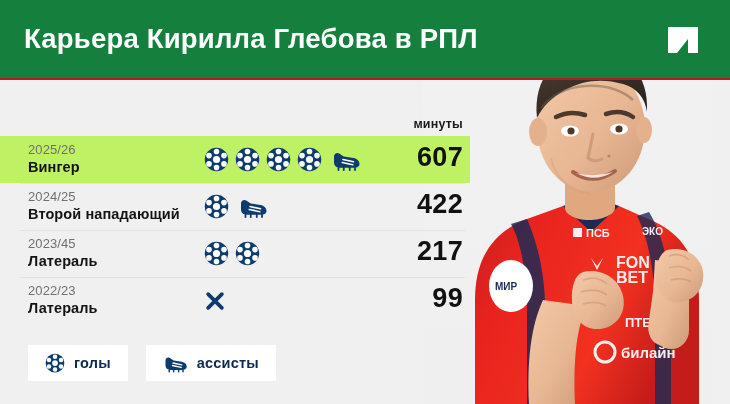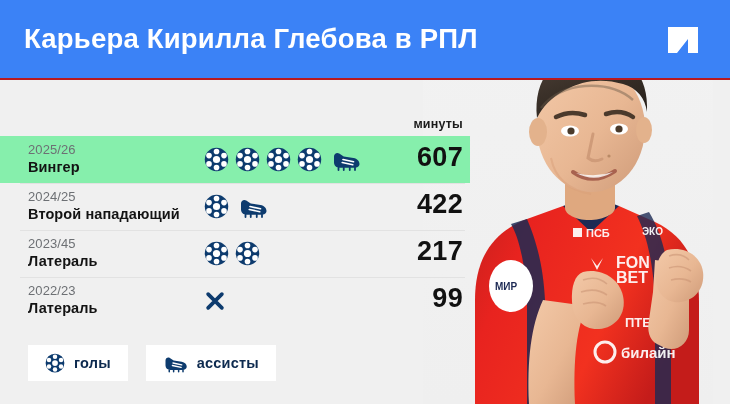--- a/index.html
+++ b/index.html
@@ -21,21 +21,21 @@
     background: #f0f0f0;
     overflow: hidden;
   }
 
   
   #header {
     position: absolute;
     left: 0; top: 0;
     width: 730px;
     height: 80px;
-    background: #3b82f6;
+    background: #15803d;
     border-bottom: 2px solid #b81a1f;
     box-sizing: border-box;
     z-index: 5;
   }
   #header-title {
     position: absolute;
     left: 24px;
     top: 23px;
     font-size: 27.5px;
     font-weight: bold;
@@ -79,21 +79,21 @@
     top: 136px;
     width: 470px;
     z-index: 4;
   }
   .row {
     position: relative;
     height: 47px;
     box-sizing: border-box;
   }
   .row.highlight {
-    background: #86efac;
+    background: #bef264;
   }
   .row .sep {
     position: absolute;
     left: 20px;
     right: 5px;
     top: 0;
     height: 1px;
     background: #e2e2e2;
   }
   .row.highlight .sep,

